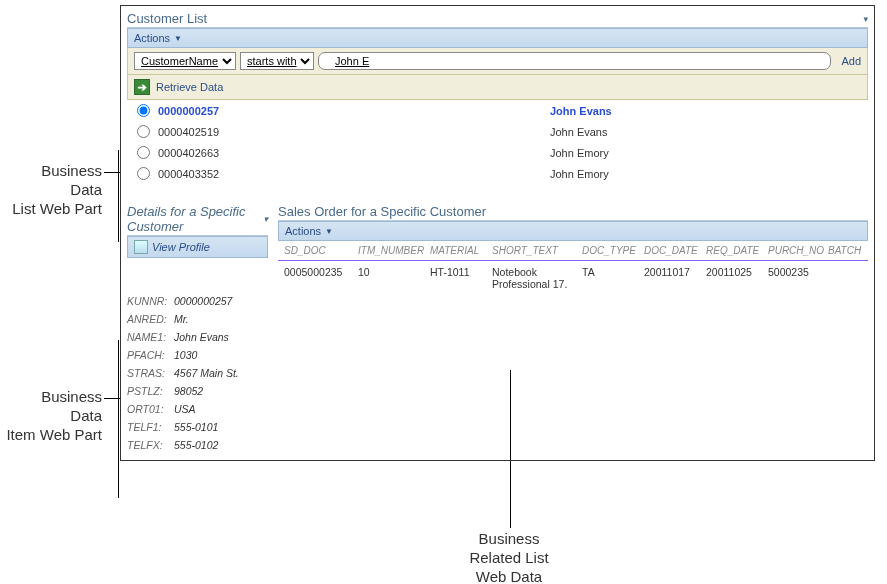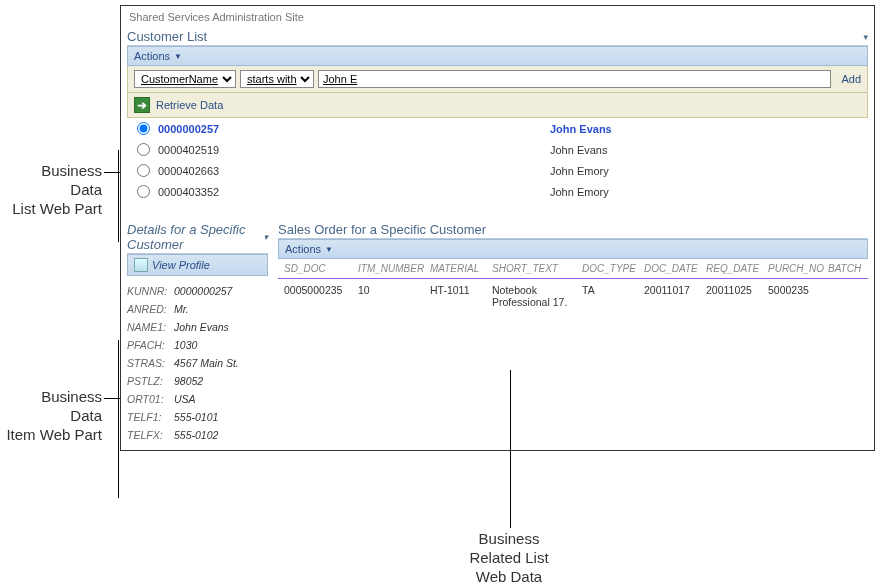--- a/index.html
+++ b/index.html
@@ -74,21 +74,21 @@
     gap:4px;
   }
   .filter-bar select, .filter-bar input[type=text] {
     font-family:inherit;
     font-size:11px;
     height:18px;
     border:1px solid #888;
     background:#fff;
     text-decoration:underline;
   }
-  .filter-bar input[type=text] { flex:1; padding:0 4px;}
+  .filter-bar input[type=text] { flex:1; padding:0 16px;border-radius:7px;}
   .filter-bar select { padding:0 0 0 2px; }
   .add-link { color:#2a4d88; cursor:pointer; padding-left:6px;}
   .retrieve-bar {
     background:#f1efdb;
     border:1px solid #cbc89a;
     border-top:none;
     padding:4px 6px;
     display:flex;
     align-items:center;
     gap:6px;
@@ -163,21 +163,20 @@
 <div class="annotation-vline" style="left:118px;top:150px;height:92px;"></div>
 
 <div class="annotation" style="left:6px;top:388px;width:96px;">Business Data<br>Item Web Part</div>
 <div class="annotation-line" style="left:104px;top:398px;width:16px;"></div>
 <div class="annotation-vline" style="left:118px;top:340px;height:158px;"></div>
 
 <div class="annotation" style="left:461px;top:530px;width:96px;text-align:center;">Business<br>Related List<br>Web Data Part</div>
 <div class="annotation-vline" style="left:510px;top:370px;height:158px;"></div>
 
 <div class="panel">
-  <div class="site-title">Shared Services Administration Site</div>
 
   <div class="wp-title hr-thin">
     <span>Customer List</span>
     <span class="menucaret">▾</span>
   </div>
   <div class="actions-bar">
     <span>Actions</span>
     <span class="caret">▼</span>
   </div>
   <div class="filter-bar">
@@ -219,21 +218,21 @@
 
     <div class="lower-left">
       <div class="wp-title hr-thin">
         <span>Details for a Specific Customer</span>
         <span class="menucaret">▾</span>
       </div>
       <div class="view-profile-bar">
         <span class="vp-icon"></span>
         <span>View Profile</span>
       </div>
-      <div style="padding-top:6px;">
+      <div style="padding-top:6px;margin-top:28px;">
         <div class="detail-line">
             <span class="dk">KUNNR:</span>
             <span class="dv">0000000257</span>
           </div>
         <div class="detail-line">
             <span class="dk">ANRED:</span>
             <span class="dv">Mr.</span>
           </div>
         <div class="detail-line">
             <span class="dk">NAME1:</span>

